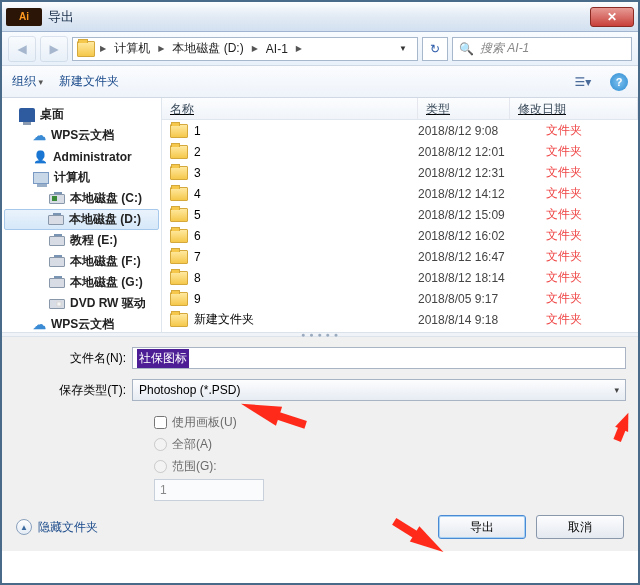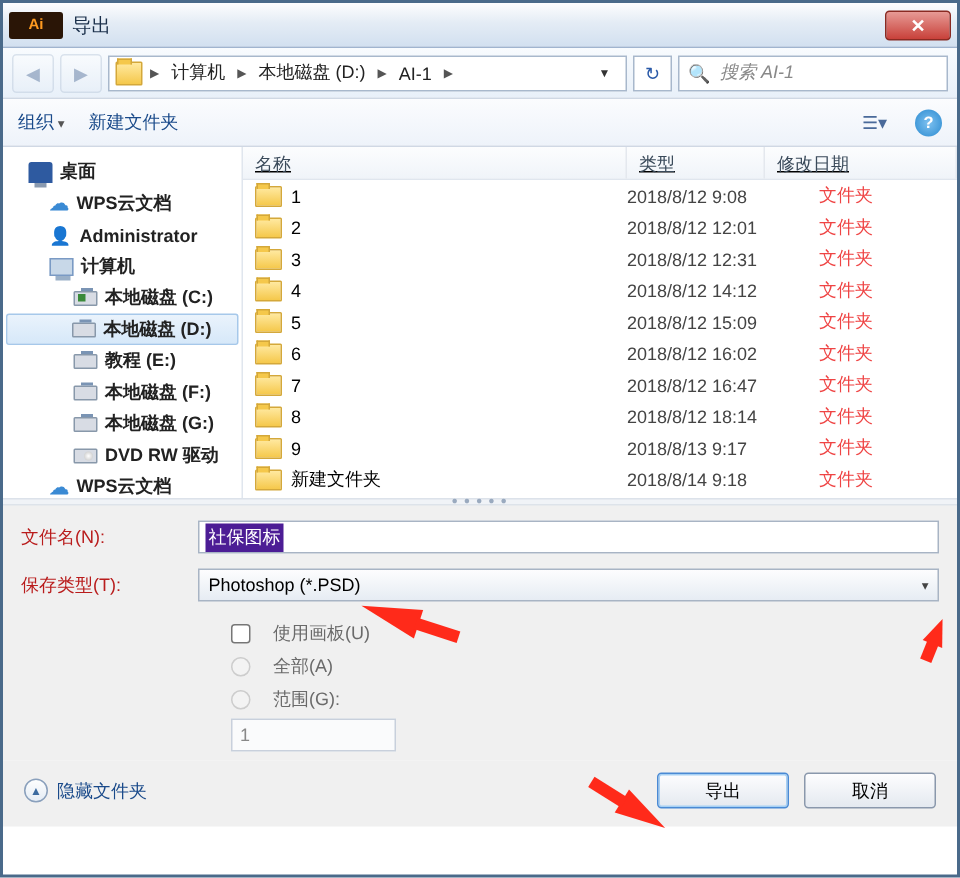--- a/index.html
+++ b/index.html
@@ -57,27 +57,27 @@
 .fp-row { display: flex; align-items: center; height: 21px; }
 .fp-row .c-name { width: 256px; display: flex; align-items: center; gap: 6px; padding-left: 8px; }
 .fp-row .c-date { width: 128px; color: #444; }
 .fp-row .c-type { flex: 1; color: #ef4444; }
 .ficon { width: 18px; height: 14px; background: linear-gradient(#ffe9a0, #f5c84b); border: 1px solid #d4a83a; border-radius: 1px; position: relative; }
 .ficon::before { content: ""; position: absolute; top: -3px; left: 0; width: 7px; height: 3px; background: #f5c84b; border: 1px solid #d4a83a; border-bottom: none; }
 .splitter { height: 4px; background: #f0f3f7; border-top: 1px solid #dce2ea; display: flex; justify-content: center; align-items: center; color: #9aaabf; letter-spacing: 1px; font-size: 7px; }
 
 .bottom { padding: 10px 12px 6px; background: #f0f0f0; border-top: 1px solid #dde3ea; }
 .frow { display: flex; align-items: center; margin-bottom: 10px; }
-.frow label { width: 118px; padding-right: 6px; color: #b91c1c; }
+.frow label { width: 118px; text-align: right; padding-right: 6px; color: #000000; }
 .tinput { flex: 1; height: 22px; border: 1px solid #a8b4c4; background: #fff; padding: 0 4px; display: flex; align-items: center; }
 .tinput .sel { background: #4c1d95; color: #fff; padding: 1px 2px; }
 .combo { flex: 1; height: 22px; border: 1px solid #a8b4c4; background: linear-gradient(#fdfdfe, #e6ecf3); padding: 0 6px; display: flex; align-items: center; position: relative; }
 .combo::after { content: "▾"; position: absolute; right: 6px; color: #444; font-size: 9px; }
 .opts { padding-left: 140px; }
-.opts .orow { display: flex; align-items: center; height: 22px; color: #6a6a6a; gap: 15px; }
+.opts .orow { display: flex; align-items: center; height: 22px; color: #6a6a6a; gap: 5px; }
 .opts input[type=checkbox], .opts input[type=radio] { width: 13px; height: 13px; }
 .opts .ninput { width: 110px; height: 22px; border: 1px solid #c8d0dc; background: #fafbfc; padding: 0 5px; color: #888; margin-top: 2px; }
 
 .footer { display: flex; align-items: center; padding: 8px 14px 12px; background: #f0f0f0; }
 .footer .hidef { display: flex; align-items: center; gap: 6px; color: #1a4a8a; }
 .footer .hidef .arrc { width: 16px; height: 16px; border: 1px solid #8aa0bc; border-radius: 50%; background: linear-gradient(#fdfefe, #e4ecf5); display: flex; align-items: center; justify-content: center; color: #3a6aa0; font-size: 8px; }
 .footer .spacer { flex: 1; }
 .footer .btn { width: 88px; height: 24px; border: 1px solid #8a98ac; background: linear-gradient(#fdfdfe, #e4e9f0); border-radius: 3px; display: flex; align-items: center; justify-content: center; margin-left: 10px; }
 .footer .btn.primary { border-color: #4a8ad4; box-shadow: 0 0 0 1px #a6d0f4 inset; }
 
@@ -254,21 +254,21 @@
             <span>8</span>
           </div>
           <div class="c-date">2018/8/12 18:14</div>
           <div class="c-type">文件夹</div>
         </div>
         <div class="fp-row">
           <div class="c-name">
             <span class="ficon"></span>
             <span>9</span>
           </div>
-          <div class="c-date">2018/8/13 9:17</div>
+          <div class="c-date">2018/8/05 9:17</div>
           <div class="c-type">文件夹</div>
         </div>
         <div class="fp-row">
           <div class="c-name">
             <span class="ficon"></span>
             <span>新建文件夹</span>
           </div>
           <div class="c-date">2018/8/14 9:18</div>
           <div class="c-type">文件夹</div>
         </div>

